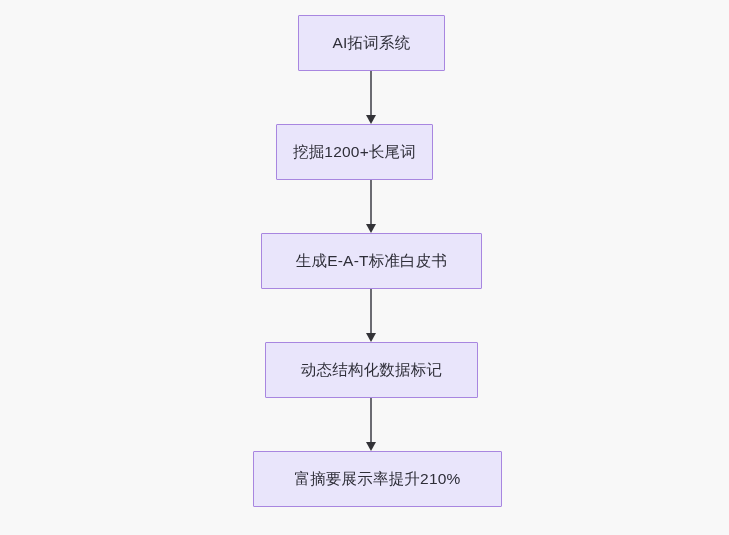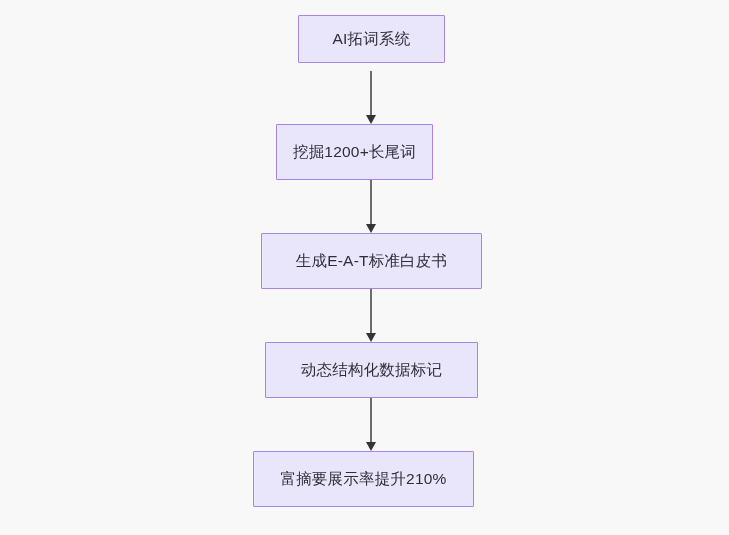--- a/index.html
+++ b/index.html
@@ -77,29 +77,29 @@
   </div>
   <div class="edge" style="left: 371px; top: 289px; height: 53px;">
     <div class="edge-line" style="height: 45px; background: rgb(107, 107, 114);"></div>
     <div class="edge-head" style="top: 44px; border-top-color: rgb(51, 51, 56);"></div>
   </div>
   <div class="edge" style="left: 371px; top: 398px; height: 53px;">
     <div class="edge-line" style="height: 45px; background: rgb(107, 107, 114);"></div>
     <div class="edge-head" style="top: 44px; border-top-color: rgb(51, 51, 56);"></div>
   </div>
 
-  <div class="node" style="left: 298px; top: 15px; width: 147px; height: 48px; background: rgb(233, 229, 251); border-color: rgb(168, 134, 224); color: rgb(46, 46, 56);">
+  <div class="node" style="left: 298px; top: 15px; width: 147px; height: 56px; background: rgb(233, 229, 251); border-color: rgb(168, 134, 224); color: rgb(46, 46, 56);">
     <span class="node-label">AI拓词系统</span>
   </div>
   <div class="node" style="left: 276px; top: 124px; width: 157px; height: 56px; background: rgb(233, 229, 251); border-color: rgb(168, 134, 224); color: rgb(46, 46, 56);">
     <span class="node-label">挖掘1200+长尾词</span>
   </div>
   <div class="node" style="left: 261px; top: 233px; width: 221px; height: 56px; background: rgb(233, 229, 251); border-color: rgb(168, 134, 224); color: rgb(46, 46, 56);">
     <span class="node-label">生成E-A-T标准白皮书</span>
   </div>
   <div class="node" style="left: 265px; top: 342px; width: 213px; height: 56px; background: rgb(233, 229, 251); border-color: rgb(168, 134, 224); color: rgb(46, 46, 56);">
     <span class="node-label">动态结构化数据标记</span>
   </div>
-  <div class="node" style="left: 253px; top: 451px; width: 221px; height: 56px; background: rgb(233, 229, 251); border-color: rgb(168, 134, 224); color: rgb(46, 46, 56);">
+  <div class="node" style="left: 253px; top: 451px; width: 249px; height: 56px; background: rgb(233, 229, 251); border-color: rgb(168, 134, 224); color: rgb(46, 46, 56);">
     <span class="node-label">富摘要展示率提升210%</span>
   </div>
 
 </div>
 
 </body></html>

